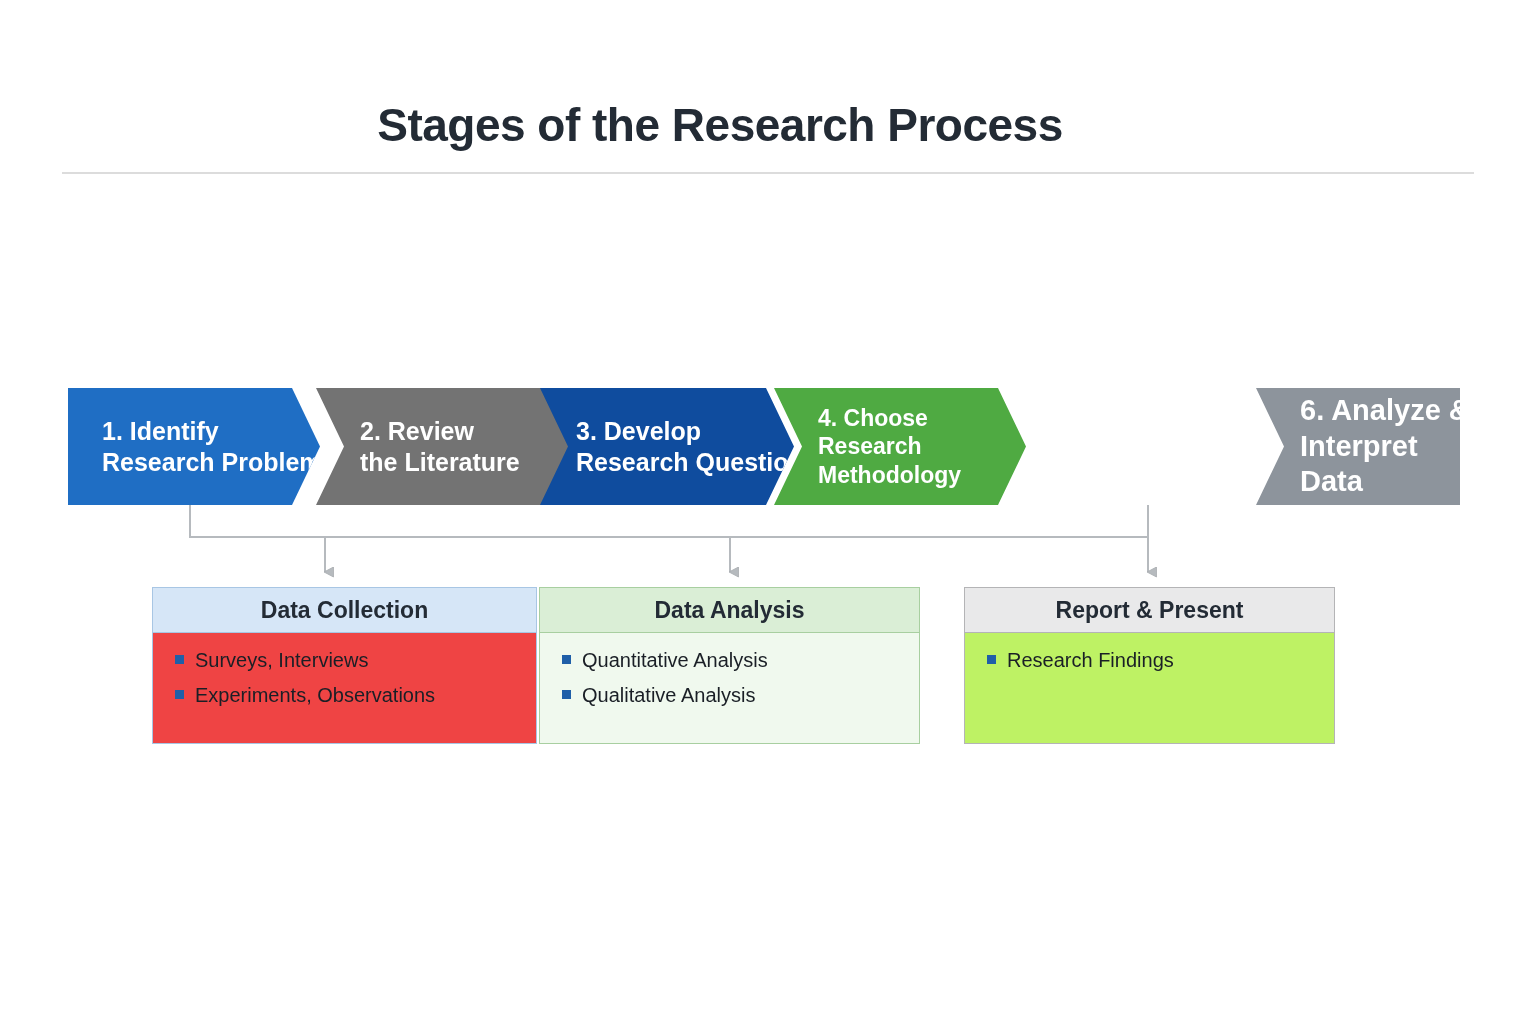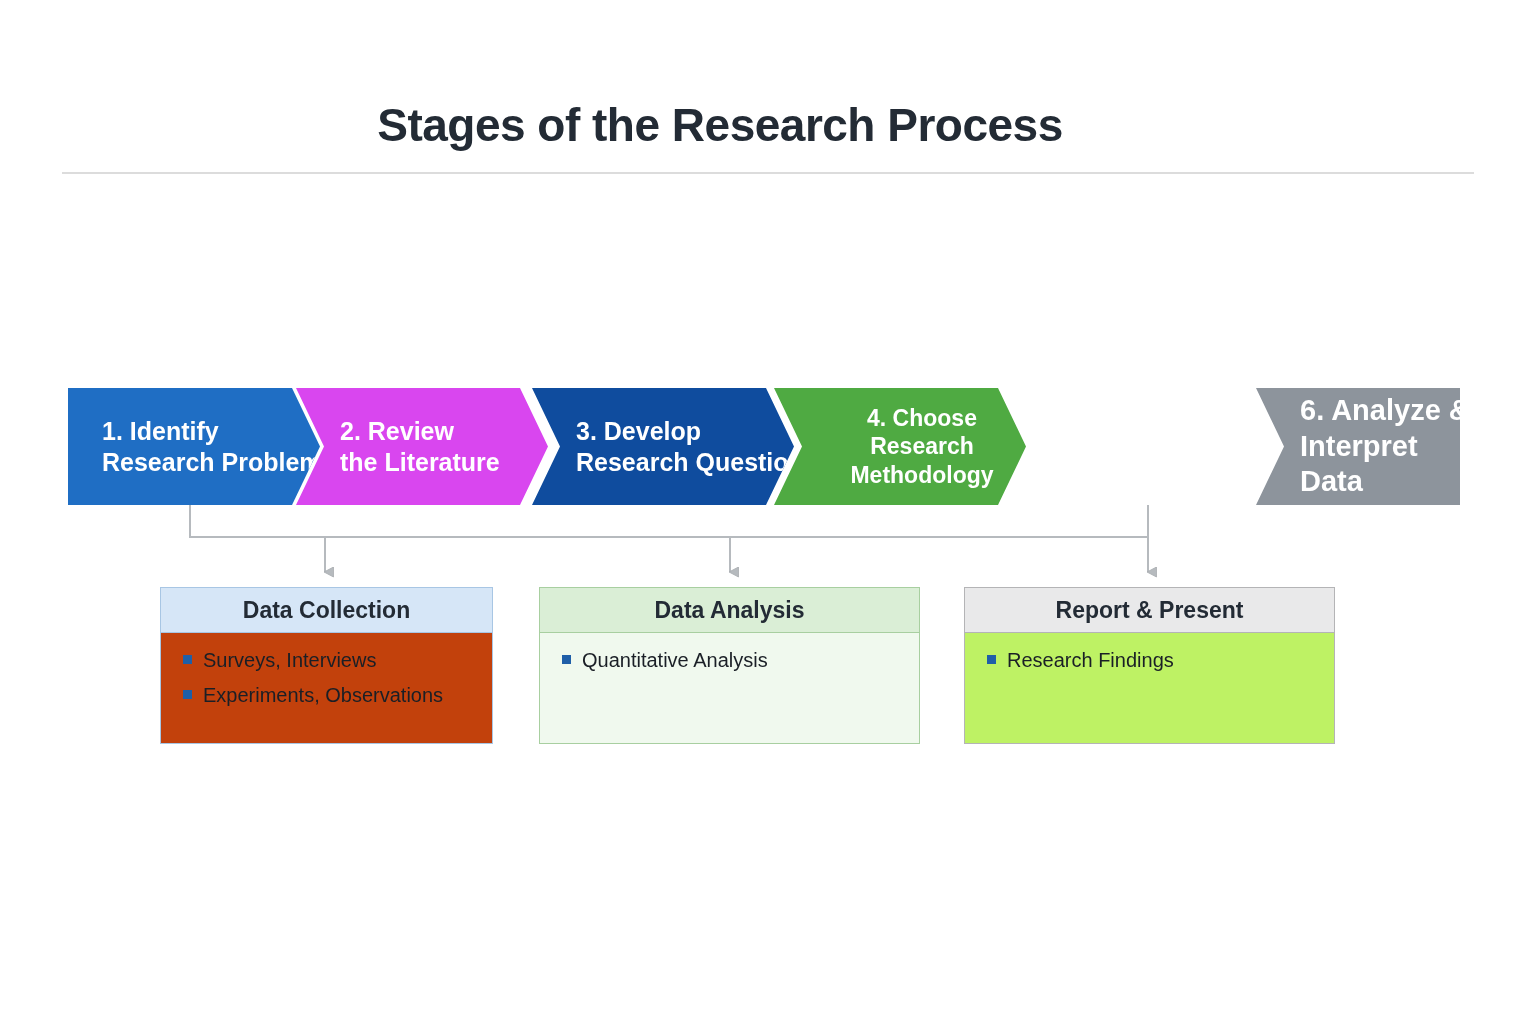--- a/index.html
+++ b/index.html
@@ -132,29 +132,29 @@
 <body>
 
 <div id="page-title">Stages of the Research Process</div>
 <div id="title-rule"></div>
 
 <div id="chevron-band">
     <div class="chevron chev-first" style="left: 0px; width: 252px; background: rgb(31, 110, 196); color: rgb(255, 255, 255); font-size: 25px; padding-left: 34px; z-index: 10;">
       <span class="cv-line">1. Identify</span>
       <span class="cv-line">Research Problem</span>
     </div>
-    <div class="chevron chev-mid" style="left: 228px; width: 252px; background: #d946ef; color: rgb(255, 255, 255); font-size: 25px; padding-left: 44px; z-index: 9;">
+    <div class="chevron chev-mid" style="left: 248px; width: 252px; background: #737373; color: rgb(255, 255, 255); font-size: 25px; padding-left: 44px; z-index: 9;">
       <span class="cv-line">2. Review</span>
       <span class="cv-line">the Literature</span>
     </div>
     <div class="chevron chev-mid" style="left: 464px; width: 262px; background: rgb(15, 76, 158); color: rgb(255, 255, 255); font-size: 25px; padding-left: 44px; z-index: 8;">
       <span class="cv-line">3. Develop</span>
       <span class="cv-line">Research Questions</span>
     </div>
-    <div class="chevron chev-mid" style="left: 706px; width: 252px; background: rgb(79, 170, 66); color: rgb(255, 255, 255); font-size: 23px; padding-left: 44px; z-index: 7; align-items: center;">
+    <div class="chevron chev-mid" style="left: 706px; width: 252px; background: rgb(79, 170, 66); color: rgb(255, 255, 255); font-size: 23px; padding-left: 44px; z-index: 7;">
       <span class="cv-line">4. Choose</span>
       <span class="cv-line">Research</span>
       <span class="cv-line">Methodology</span>
     </div>
     <div class="chevron chev-last" style="left: 1188px; width: 204px; background: rgb(141, 148, 156); color: rgb(255, 255, 255); font-size: 29px; padding-left: 44px; z-index: 5;">
       <span class="cv-line">6. Analyze &amp;</span>
       <span class="cv-line">Interpret</span>
       <span class="cv-line">Data</span>
     </div>
   </div>
@@ -171,40 +171,44 @@
   <path d="M189,537 L1148,537" stroke="#b6babe" stroke-width="2" fill="none"></path>
 
   <path d="M1148,505 L1148,572" stroke="#b6babe" stroke-width="2" fill="none" marker-end="url(#arrowhead)"></path>
 
   <path d="M325,537 L325,572" stroke="#b6babe" stroke-width="2" fill="none" marker-end="url(#arrowhead)"></path>
 
   <path d="M730,537 L730,572" stroke="#b6babe" stroke-width="2" fill="none" marker-end="url(#arrowhead)"></path>
 </svg>
 
 <div id="boxes-layer">
-    <div class="detail-box" style="left: 160px; width: 333px; background: #c2410c; border-color: rgb(168, 198, 228);">
+    <div class="detail-box" style="left: 152px; width: 385px; background: #ef4444; border-color: rgb(168, 198, 228);">
       <div class="box-header" style="background: rgb(214, 230, 247); border-bottom-color: rgb(168, 198, 228);">Data Collection</div>
       <div class="box-body">
         <div class="bullet-row">
           <span class="bullet-sq" style="background: rgb(31, 95, 168);"></span>
           <span class="bullet-text">Surveys, Interviews</span>
         </div>
         <div class="bullet-row">
           <span class="bullet-sq" style="background: rgb(31, 95, 168);"></span>
           <span class="bullet-text">Experiments, Observations</span>
         </div>
       </div>
     </div>
     <div class="detail-box" style="left: 539px; width: 381px; background: rgb(240, 249, 238); border-color: rgb(168, 207, 160);">
       <div class="box-header" style="background: rgb(218, 238, 214); border-bottom-color: rgb(168, 207, 160);">Data Analysis</div>
       <div class="box-body">
         <div class="bullet-row">
           <span class="bullet-sq" style="background: rgb(31, 95, 168);"></span>
           <span class="bullet-text">Quantitative Analysis</span>
         </div>
+        <div class="bullet-row">
+          <span class="bullet-sq" style="background: rgb(31, 95, 168);"></span>
+          <span class="bullet-text">Qualitative Analysis</span>
+        </div>
       </div>
     </div>
     <div class="detail-box" style="left: 964px; width: 371px; background: #bef264; border-color: rgb(180, 180, 182);">
       <div class="box-header" style="background: rgb(233, 233, 234); border-bottom-color: rgb(180, 180, 182);">Report &amp; Present</div>
       <div class="box-body">
         <div class="bullet-row">
           <span class="bullet-sq" style="background: rgb(31, 95, 168);"></span>
           <span class="bullet-text">Research Findings</span>
         </div>
       </div>

